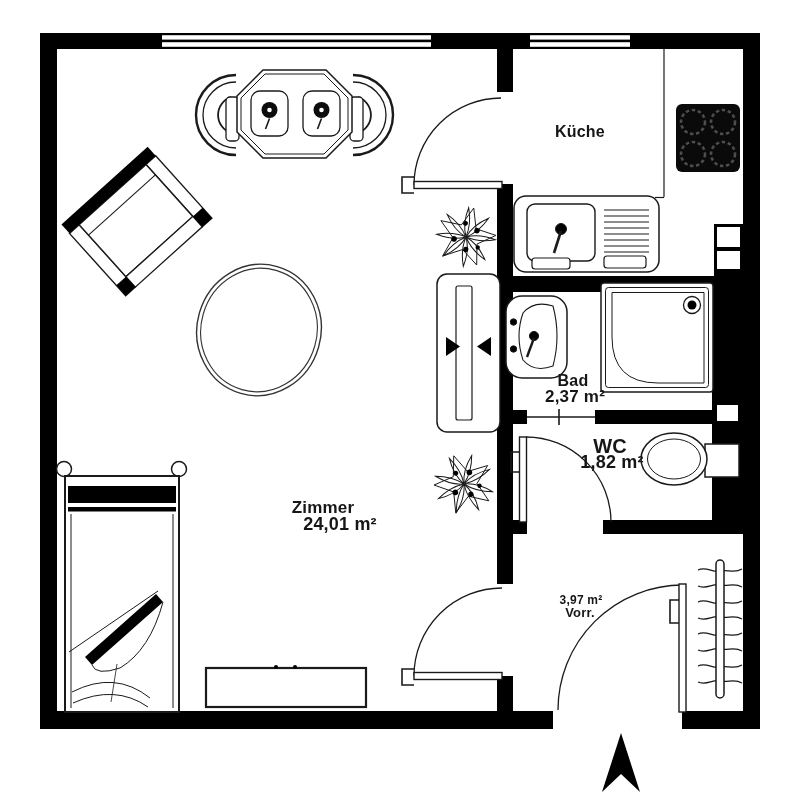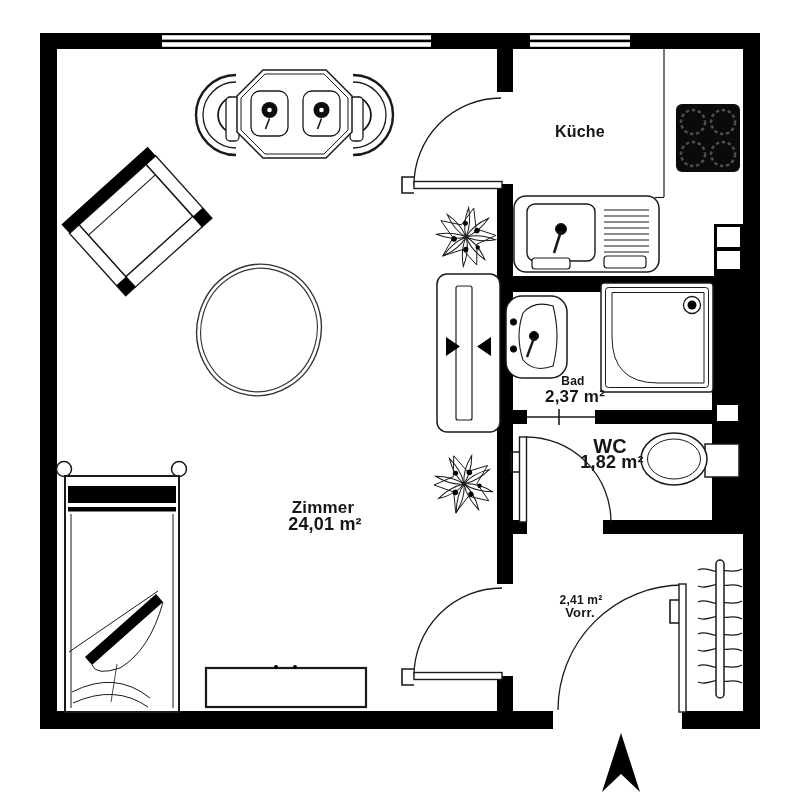--- a/index.html
+++ b/index.html
@@ -269,26 +269,26 @@
   <g stroke="#1a1a1a" fill="#ffffff">
     <rect x="206" y="668" width="160" height="39" stroke-width="2.2"></rect>
     <circle cx="276" cy="667" r="2" fill="#000" stroke="none"></circle>
     <circle cx="295" cy="667" r="2" fill="#000" stroke="none"></circle>
   </g>
 
   <polygon points="621,733 640,792 621,774 602,792" fill="#000000"></polygon>
 </svg>
 
 <div class="label room-name" style="left:323px;top:508px;font-size:17px">Zimmer</div>
-<div class="label room-area" style="left:325px;top:524px">24,01 m²</div>
+<div class="label room-area" style="left:340px;top:524px">24,01 m²</div>
 
 <div class="label room-name" style="left:580px;top:132px;font-size:16px">Küche</div>
 
-<div class="label room-name" style="left:573px;top:381px;font-size:12px">Bad</div>
+<div class="label room-name" style="left:573px;top:381px;font-size:16px">Bad</div>
 <div class="label room-area" style="left:575px;top:397px;font-size:17px">2,37 m²</div>
 
 <div class="label room-name" style="left:610px;top:446px;font-size:20px">WC</div>
 <div class="label room-area" style="left:612px;top:462px">1,82 m²</div>
 
 <div class="label room-name" style="left:580px;top:612px;font-size:13px">Vorr.</div>
-<div class="label room-area" style="left:581px;top:600px;font-size:12px">2,41 m²</div>
+<div class="label room-area" style="left:581px;top:600px;font-size:12px">3,97 m²</div>
 
 </div>
 
 </body></html>

